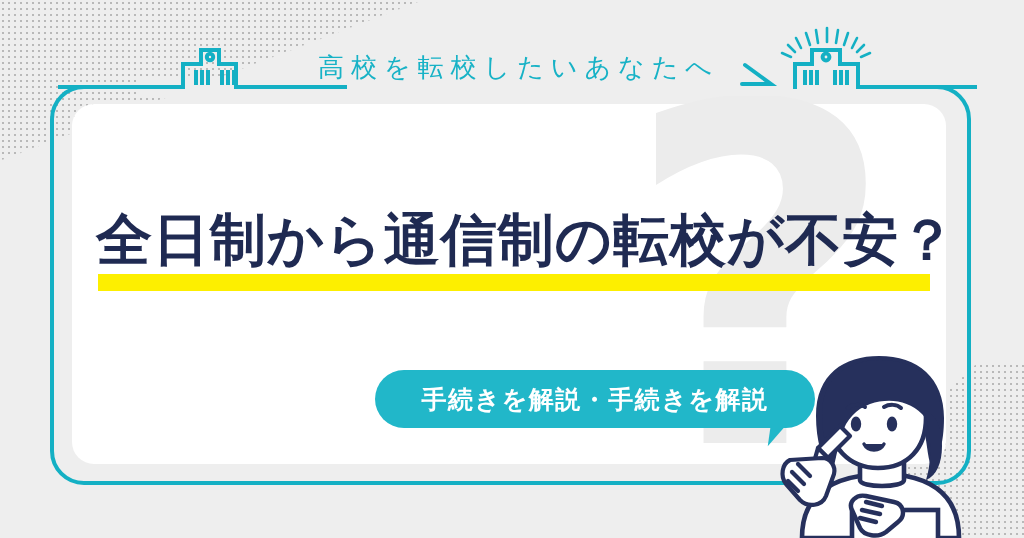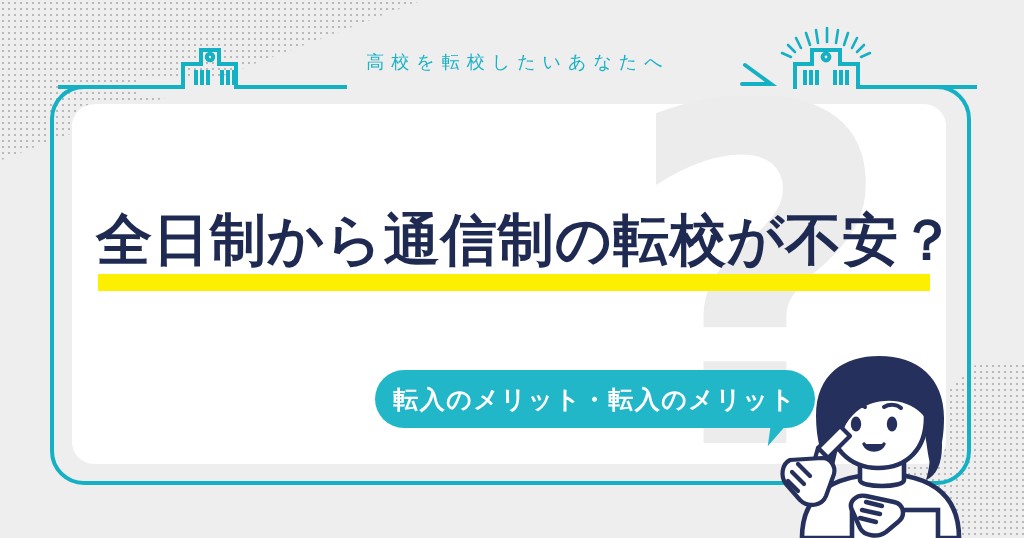--- a/index.html
+++ b/index.html
@@ -48,21 +48,21 @@
     font-family:"DejaVu Sans",sans-serif;
     text-align:center;user-select:none;overflow:hidden;
   }
 
   
   #topart{position:absolute;left:0;top:0;width:1024px;height:110px;}
 
   
   #caption{
     position:absolute;left:318px;top:50px;width:400px;height:44px;
-    color:#17b2c6;font-size:18px;letter-spacing:7px;white-space:nowrap;
+    color:#17b2c6;font-size:26px;letter-spacing:7px;white-space:nowrap;
     font-family:"DejaVu Sans",sans-serif;font-weight:400;text-align:center;
   }
 
   
   #headline-wrap{position:absolute;left:96px;top:204px;width:840px;height:90px;text-align:center;}
   #hl-highlight{
     position:absolute;left:2px;top:70px;width:832px;height:17px;background:#fdef00;
   }
   #headline{
     position:absolute;left:0;top:0;white-space:nowrap;
@@ -146,21 +146,21 @@
 
   <div id="caption">高校を転校したいあなたへ</div>
 
   <div id="headline-wrap">
     <div id="hl-highlight"></div>
     <div id="headline">全日制から通信制の転校が不安？</div>
   </div>
 
   <div id="bubble-tail"></div>
   <div id="bubble">
-    <div id="bubble-text">転入のメリット・転入のメリット</div>
+    <div id="bubble-text">手続きを解説・手続きを解説</div>
   </div>
 
   <svg id="character" viewBox="0 0 230 186">
     <g stroke="#26305c" stroke-width="4.6" stroke-linejoin="round" stroke-linecap="round" fill="#ffffff">
 
       <path d="M46 186 C46 150 66 130 104 124 L150 124 C186 131 203 152 203 186 Z"></path>
 
       <path d="M104 100 L104 128 C104 136 148 136 148 128 L148 100 Z" fill="#ffffff"></path>
     </g>
 

